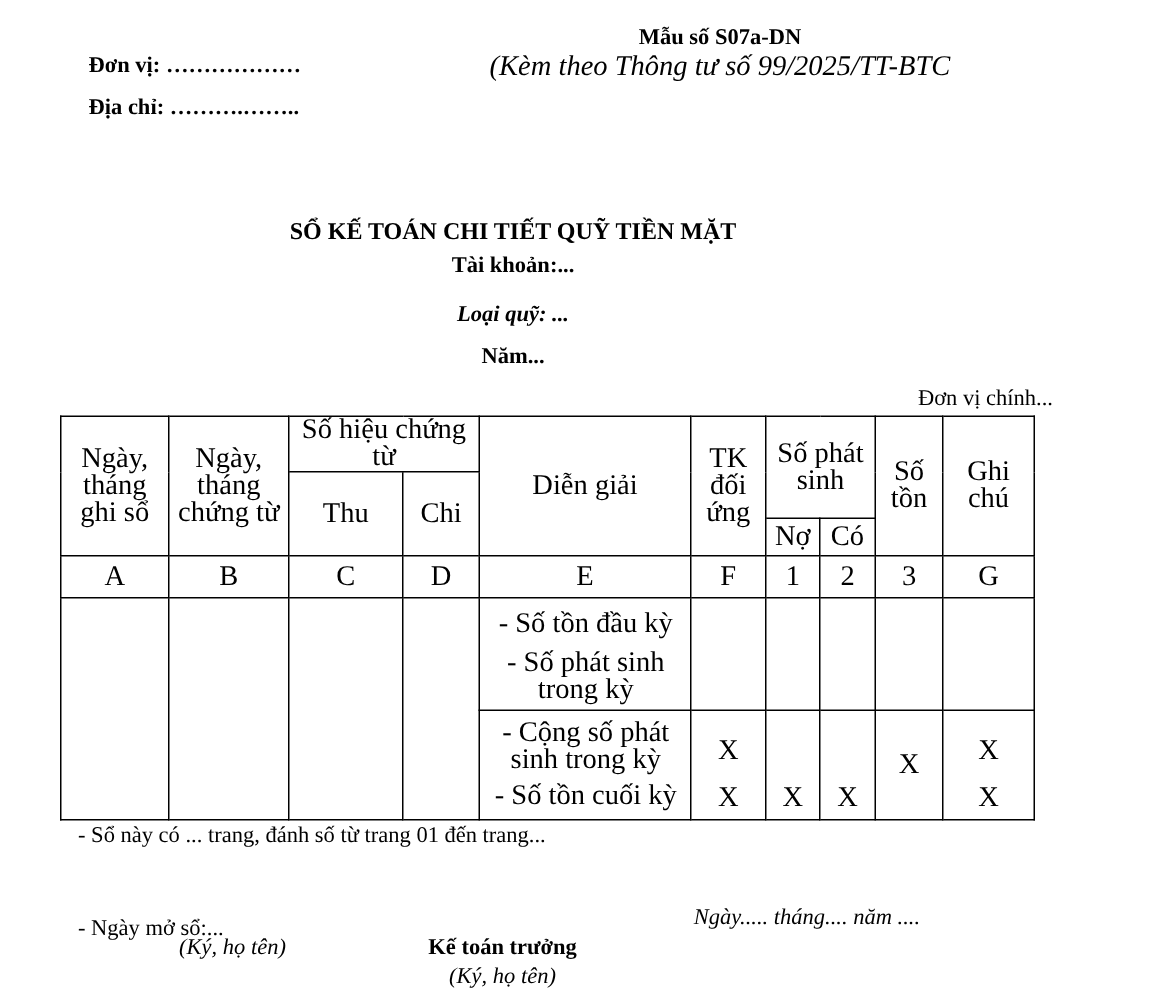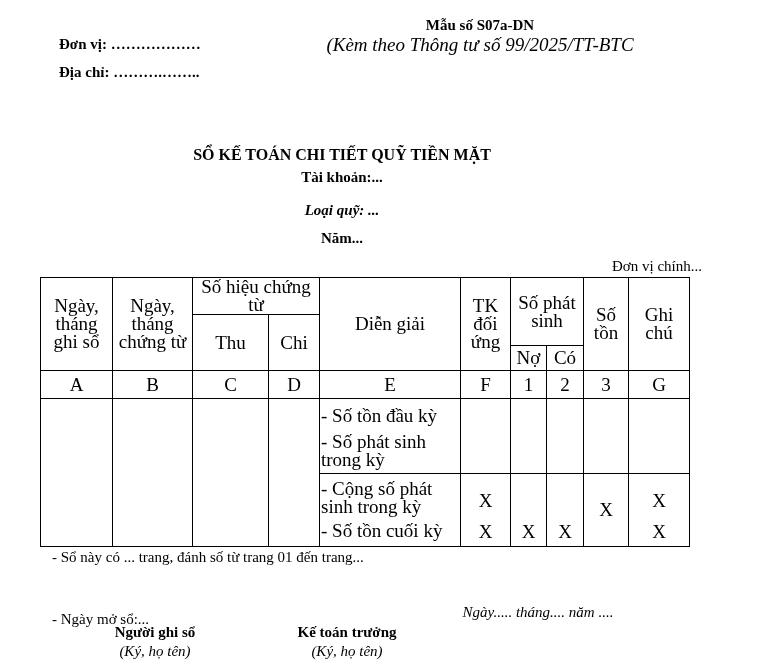--- a/index.html
+++ b/index.html
@@ -10,21 +10,21 @@
   .i { font-style:italic; }
   #form-code-block { left:290px; top:16px; width:380px; text-align:center; line-height:19px; }
   #form-code-block .code { font-weight:bold; font-size:15px; }
   #form-code-block .ref { font-style:italic; font-size:19px; }
   #title-block { left:0; top:146px; width:769px; text-align:center; }
   #title-block div { position:absolute; left:0; width:684px; font-weight:bold; }
   table.ledger { position:absolute; left:40px; top:277px; border-collapse:collapse;
                  table-layout:fixed; font-size:19px;font-family:Liberation Serif, serif; }
   table.ledger td { border:1.5px solid #000; text-align:center; vertical-align:middle;
                     padding:0 1px; line-height:18px; }
-  table.ledger td.left { text-align:left; vertical-align:top; padding:0 0 0 1px; }
+  table.ledger td.left { text-align:center; vertical-align:top; padding:0 0 0 1px; }
   .entry { display:block; }
   .sig { position:absolute; text-align:center; line-height:19px; }
 </style>
 </head>
 <body>
 
 <div class="abs b" style="left:59px;top:36px;">Đơn vị: ………………</div>
 <div class="abs b" style="left:59px;top:64px;">Địa chỉ: ……….……..</div>
 
 <div id="form-code-block" class="abs">
@@ -128,21 +128,20 @@
   </tr>
 </tbody>
   </table>
 
 <div class="abs" style="left:52px;top:549px;">- Sổ này có ... trang, đánh số từ trang 01 đến trang...</div>
 <div class="abs" style="left:52px;top:577px;margin-top:34px;">- Ngày mở sổ:...</div>
 
 <div class="sig i" style="left:420px;top:603px;width:236px;">Ngày..... tháng.... năm ....</div>
 
 <div class="sig" style="left:60px;top:623px;width:190px;">
-  <div class="b">Người ghi sổ</div>
   <div class="i">(Ký, họ tên)</div>
 </div>
-<div class="sig" style="left:252px;top:623px;width:190px;">
+<div class="sig" style="left:240px;top:623px;width:190px;">
   <div class="b">Kế toán trưởng</div>
   <div class="i">(Ký, họ tên)</div>
 </div>
 <div class="sig" style="left:418px;top:623px;width:240px;">
 </div>
 
 </body></html>

